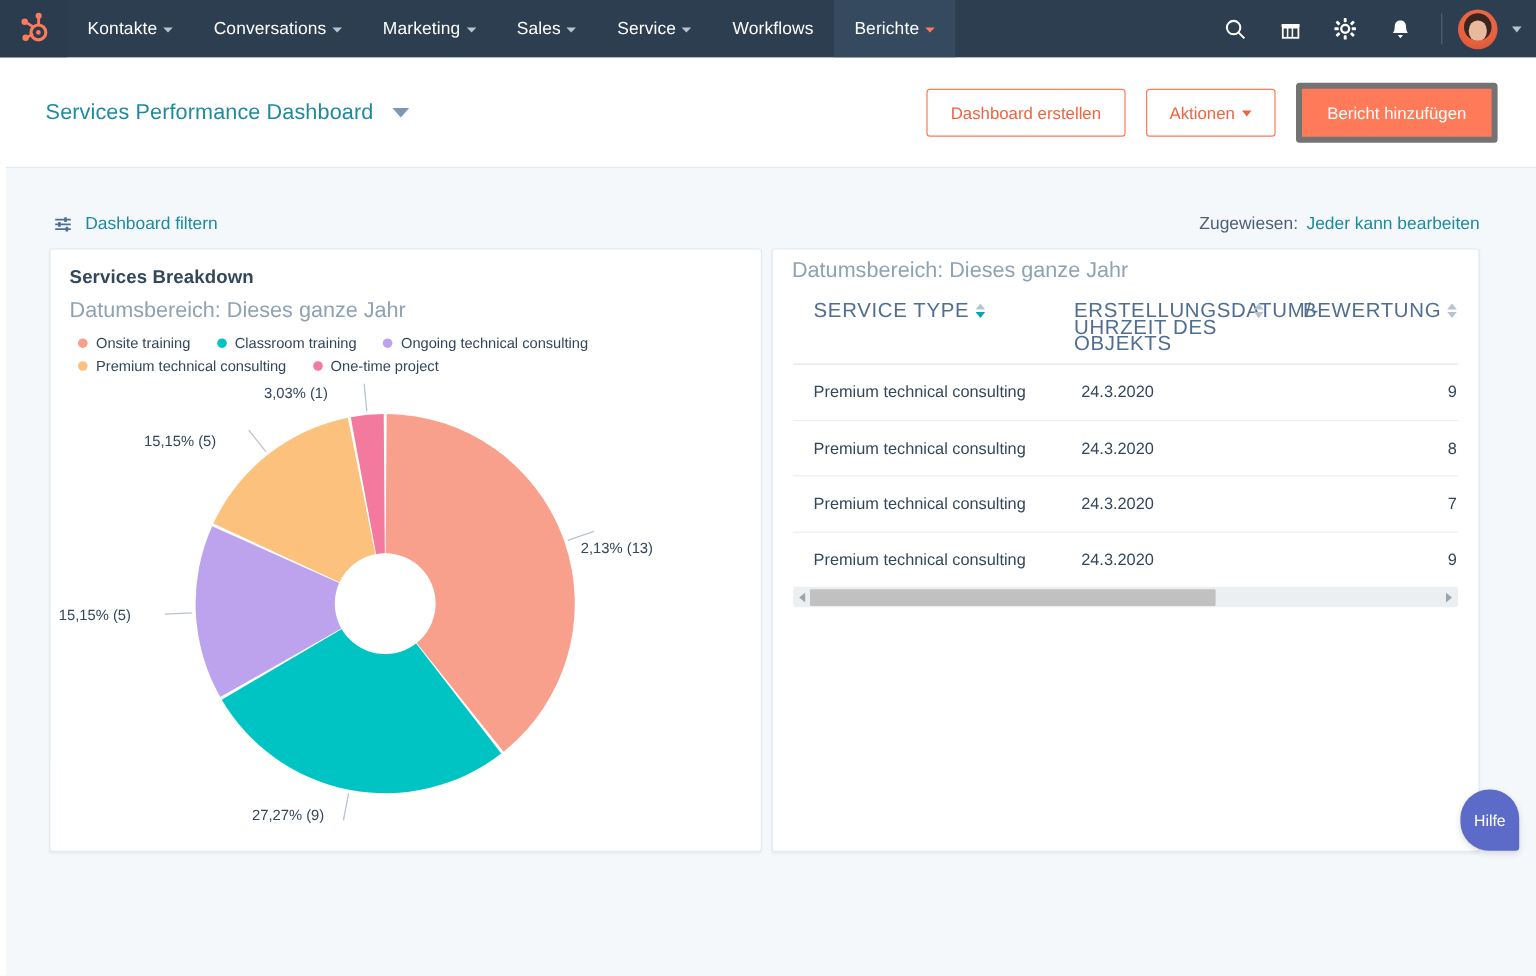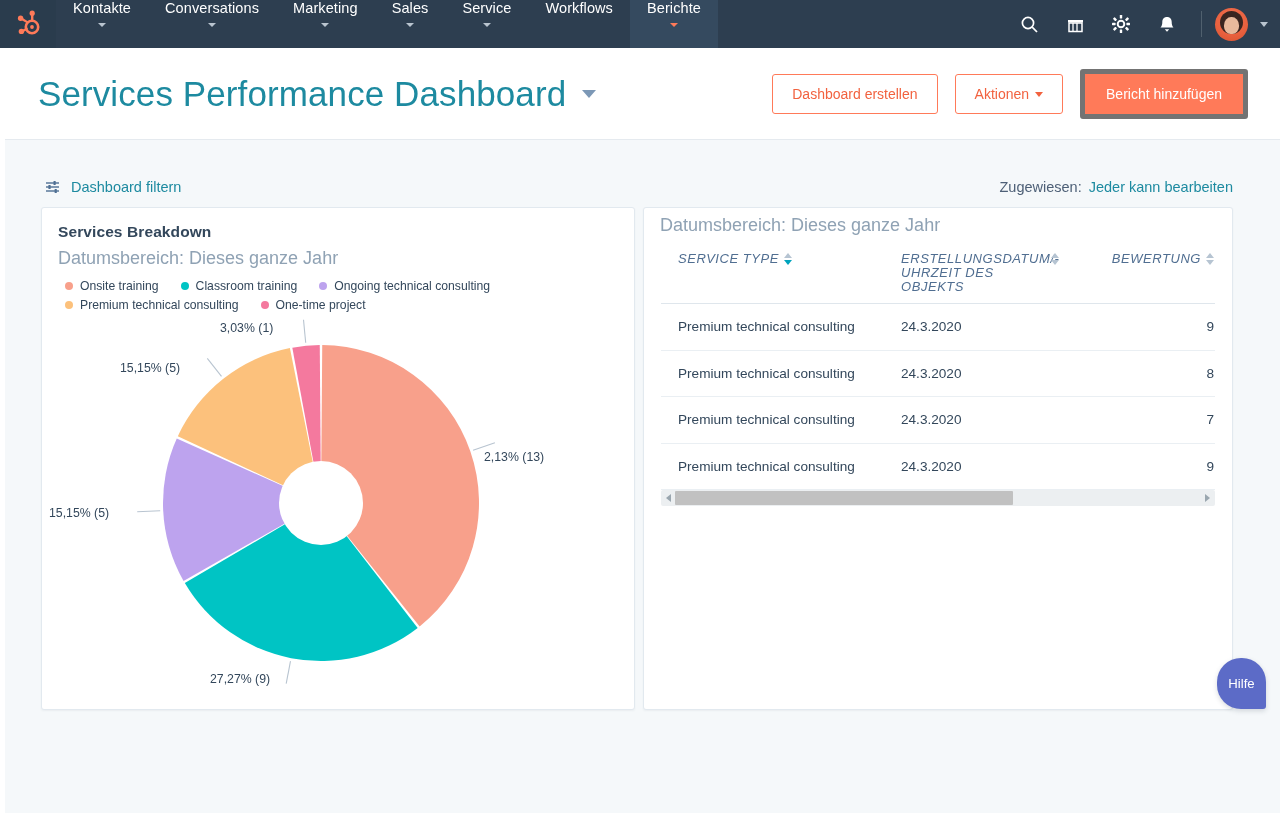--- a/index.html
+++ b/index.html
@@ -23,21 +23,21 @@
     background: #2d3e50; display: flex; align-items: stretch;
   }
   .logo-box {
     width: 56px; display: flex; align-items: center; justify-content: center;
     background: #2a3c4d;
   }
   .nav-items { display: flex; align-items: stretch; }
   .nav-item {
     display: flex; align-items: center; gap: 5px;
     padding: 0 17px; color: #ffffff; font-size: 14.5px;
-    white-space: nowrap; cursor: pointer; letter-spacing: .1px; flex-direction: column;
+    white-space: nowrap; cursor: pointer; letter-spacing: .1px;
   }
   .nav-item.active { background: #354a5f; }
   .caret {
     display: inline-block; width: 0; height: 0;
     border-left: 4px solid transparent; border-right: 4px solid transparent;
     border-top: 4.5px solid #b9c4cf; margin-top: 2px;
   }
   .nav-item.active .caret { border-top-color: #ff7a59; }
   .nav-right {
     margin-left: auto; display: flex; align-items: center; gap: 4px;
@@ -68,21 +68,21 @@
   }
 
   
   .page-header {
     position: absolute; left: 5px; top: 48px; width: 1275px; height: 92px;
     background: #ffffff; border-bottom: 1px solid #e5eaef;
     display: flex; align-items: center; padding: 0 32px 0 33px;
   }
   .page-title-wrap { display: flex; align-items: center; gap: 16px; cursor: pointer; }
   .page-title {
-    font-size: 35px; color: #1d8aa0; font-weight: 400; letter-spacing: .1px;
+    font-size: 18px; color: #1d8aa0; font-weight: 400; letter-spacing: .1px;
   }
   .title-caret {
     width: 0; height: 0; border-left: 7px solid transparent;
     border-right: 7px solid transparent; border-top: 8px solid #7c98b6;
   }
   .header-actions { margin-left: auto; display: flex; align-items: center; gap: 17px; }
   .btn {
     font-family: "Liberation Sans", sans-serif; font-size: 14px;
     border-radius: 3px; cursor: pointer; white-space: nowrap;
     display: flex; align-items: center; gap: 6px; justify-content: center;
@@ -147,24 +147,23 @@
   .slice-label {
     position: absolute; font-size: 12.3px; color: #33475b; white-space: nowrap;
   }
 
   
   .tbl { width: 100%; padding: 0 17px; margin-top: 16px; }
   .thead {
     display: flex; border-bottom: 1px solid #dfe6ec; padding-bottom: 9px;
   }
   .th {
-    font-size: 13px; color: #506e91; letter-spacing: .55px;
+    font-size: 17px; color: #506e91; letter-spacing: .55px;
     display: flex; align-items: flex-start; gap: 5px; cursor: pointer;
     line-height: 14px;
-    font-style: italic;
   }
   .th-1 { width: 240px; padding-left: 17px; }
   .th-2 { width: 196px; }
   .th-3 { width: auto; flex: 1; justify-content: flex-end; padding-right: 1px; }
   .sorter { display: flex; flex-direction: column; gap: 2px; margin-top: 1px; flex: none; }
   .sorter i {
     display: block; width: 0; height: 0;
     border-left: 4px solid transparent; border-right: 4px solid transparent;
   }
   .sorter .up   { border-bottom: 5px solid #b6c4d2; }

